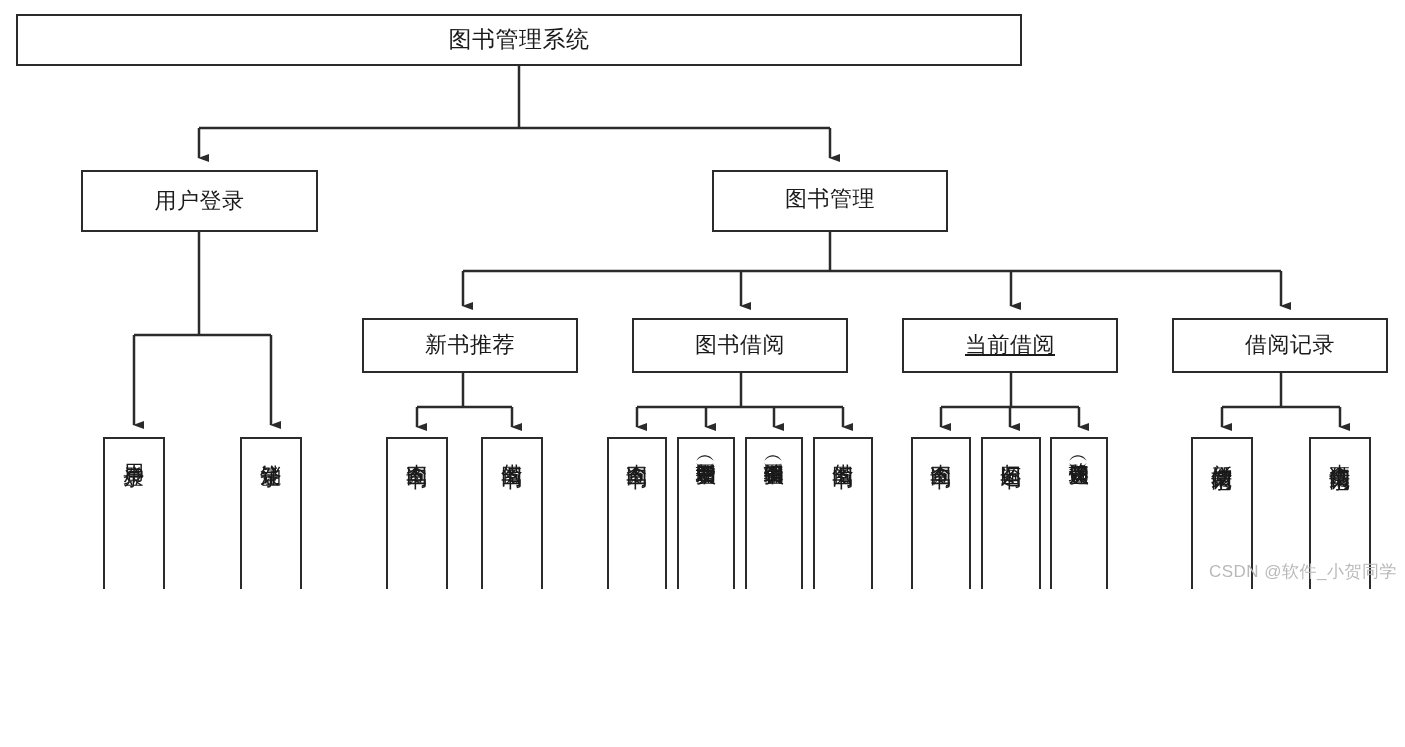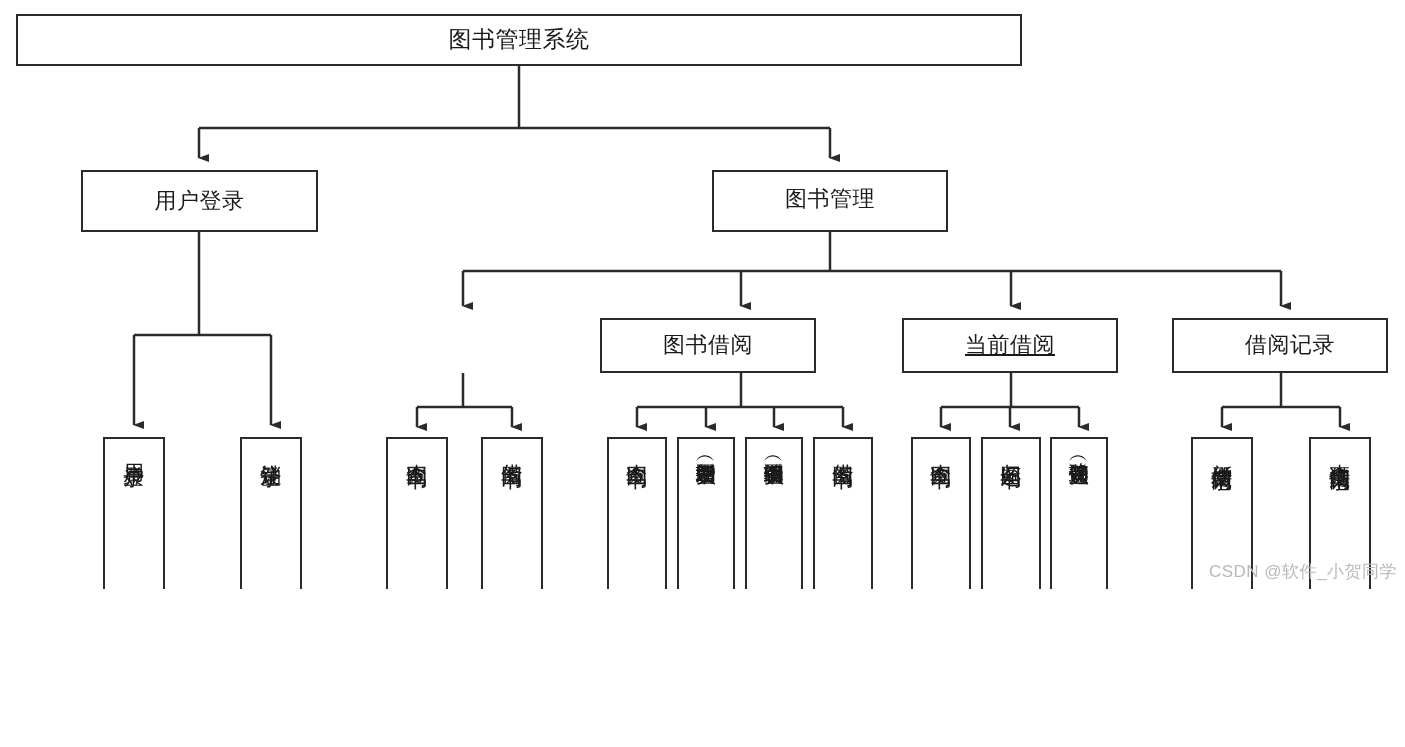--- a/index.html
+++ b/index.html
@@ -139,22 +139,25 @@
   </div>
 
   <div class="node horiz" style="left:81px; top:170px; width:237px; height:62px;">
     <span class="label">用户登录</span>
   </div>
 
   <div class="node horiz" style="left:712px; top:170px; width:236px; height:62px;font-family:Liberation Mono, monospace;">
     <span class="label">图书管理</span>
   </div>
 
-
-  <div class="node horiz" style="left:600px; top:318px; width:216px; height:55px;">
+  <div class="node horiz" style="left:362px; top:318px; width:216px; height:55px;">
+    <span class="label">新书推荐</span>
+  </div>
+
+  <div class="node horiz" style="left:632px; top:318px; width:216px; height:55px;">
     <span class="label">图书借阅</span>
   </div>
 
   <div class="node horiz" style="left:902px; top:318px; width:216px; height:55px;text-decoration:underline;">
     <span class="label">当前借阅</span>
   </div>
 
   <div class="node horiz" style="left:1172px; top:318px; width:216px; height:55px;padding-left:20px;">
     <span class="label">借阅记录</span>
   </div>

